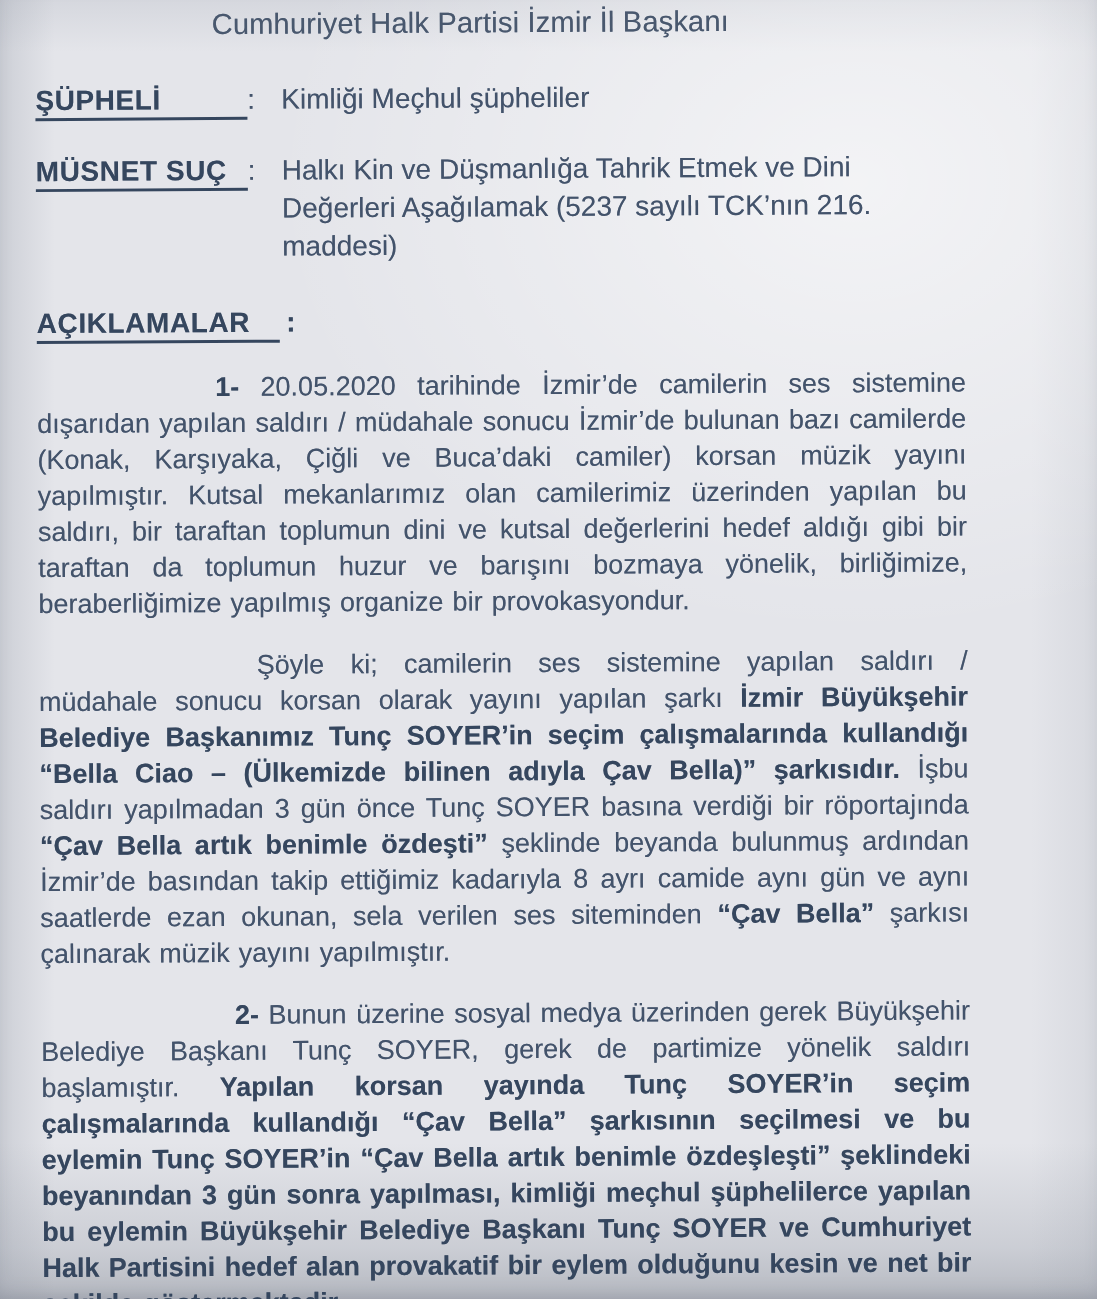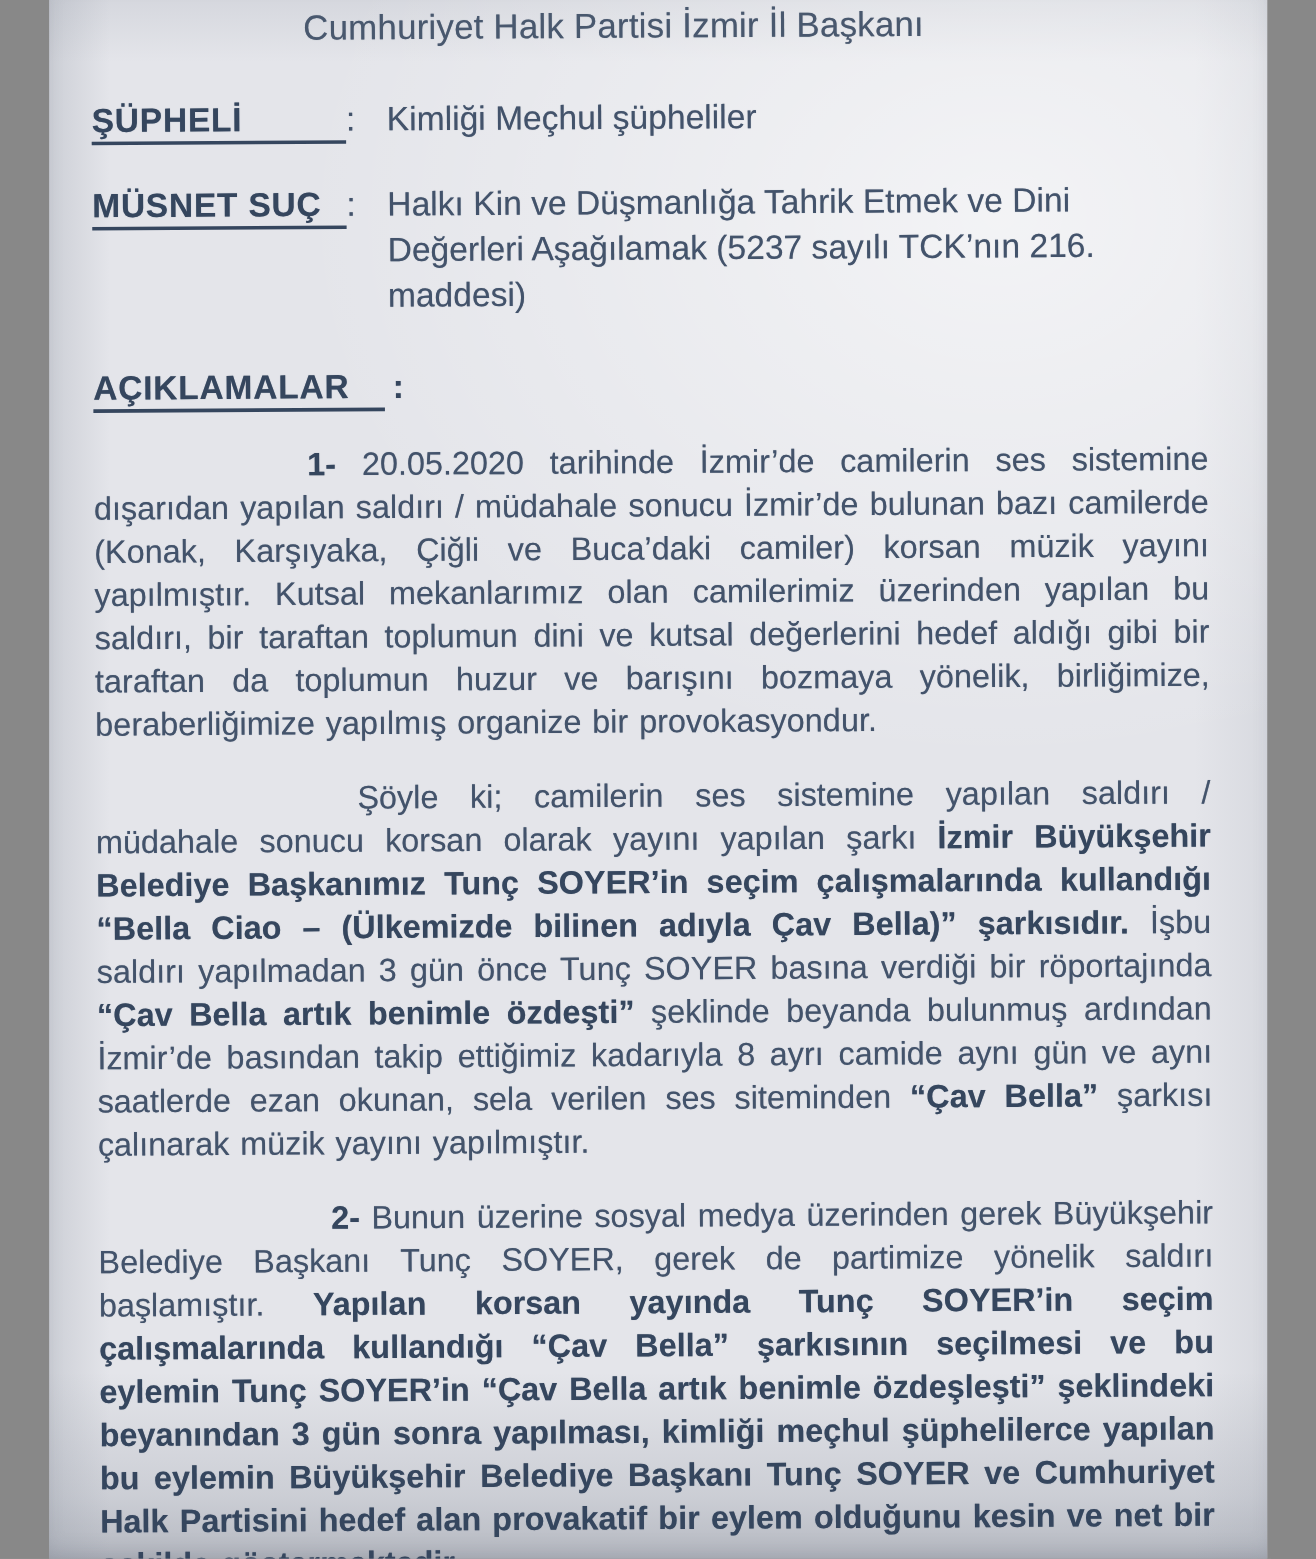--- a/index.html
+++ b/index.html
@@ -4,21 +4,21 @@
 <title>Scanned Legal Document</title>
 <style>
   :root{
     --paper:#e4e5ea;
     --ink:#43536b;
     --ink-bold:#35465e;
   }
   html,body{margin:0;padding:0;background:#888;}
   .page{
     position:relative;
-    width:1015px;height:1299px;
+    width:1097px;height:1299px;
     margin:0 auto;
     overflow:hidden;
     background:
       radial-gradient(ellipse 900px 700px at 78% 14%, rgba(255,255,255,0.55), rgba(255,255,255,0) 65%),
       linear-gradient(to right, rgba(150,156,168,0.30), rgba(150,156,168,0) 5%),
       linear-gradient(to left, rgba(150,156,168,0.16), rgba(150,156,168,0) 6%),
       linear-gradient(to bottom, rgba(170,175,186,0.25) 0%, rgba(170,175,186,0) 4%, rgba(170,175,186,0) 88%, rgba(140,146,158,0.28) 96%, rgba(125,131,143,0.45) 100%),
       var(--paper);
     box-shadow: inset 0 -10px 18px -8px rgba(100,106,120,0.35);
     font-family:"Liberation Sans","DejaVu Sans",sans-serif;

